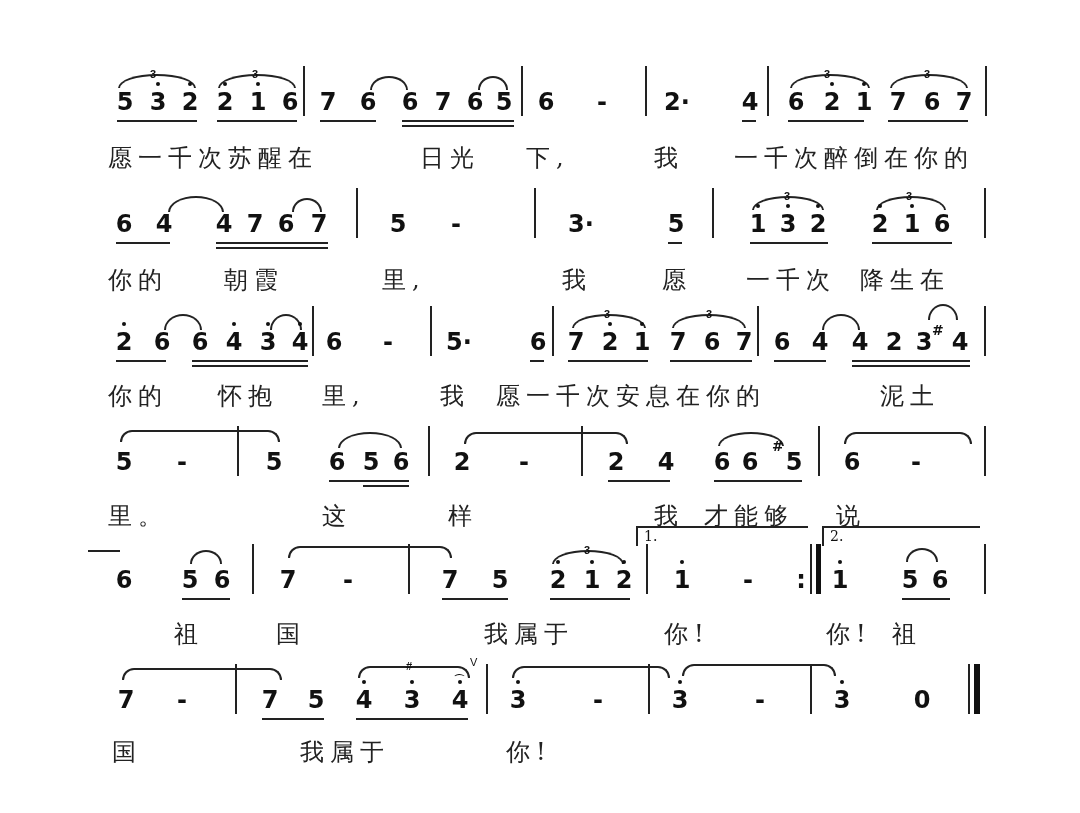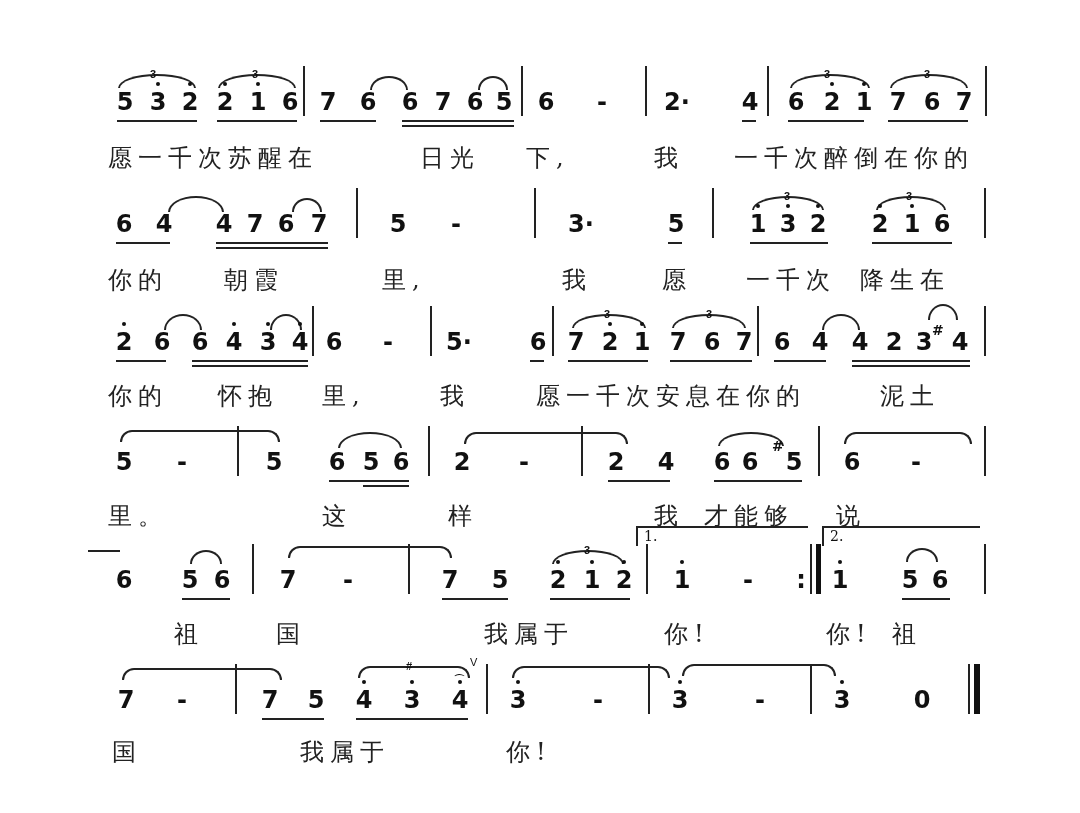--- a/index.html
+++ b/index.html
@@ -170,21 +170,21 @@
     <div class="note" style="left:950px;top:0">4</div>
     <div class="ul" style="left:774px;top:32px;width:52px"></div>
     <div class="ul" style="left:852px;top:32px;width:118px"></div>
     <div class="ul" style="left:852px;top:37px;width:118px"></div>
     <div class="bar" style="left:984px;top:-22px;height:50px"></div>
 
     <div class="lyric" style="left:108px;top:54px">你的</div>
     <div class="lyric" style="left:218px;top:54px">怀抱</div>
     <div class="lyric" style="left:322px;top:54px">里,</div>
     <div class="lyric" style="left:440px;top:54px">我</div>
-    <div class="lyric" style="left:536px;top:54px">愿一千次安息在你的</div>
+    <div class="lyric" style="left:496px;top:54px">愿一千次安息在你的</div>
     <div class="lyric" style="left:880px;top:54px">泥土</div>
   </div>
 
   <div class="row" style="top:448px">
     <div class="tie-long" style="left:120px;top:-18px;width:156px"></div>
     <div class="slur" style="left:338px;top:-16px;width:60px;height:14px"></div>
     <div class="tie-long" style="left:464px;top:-16px;width:160px"></div>
     <div class="slur" style="left:718px;top:-16px;width:62px;height:12px"></div>
     <div class="tie-long" style="left:844px;top:-16px;width:124px"></div>
     <div class="note" style="left:114px;top:0">5</div>

